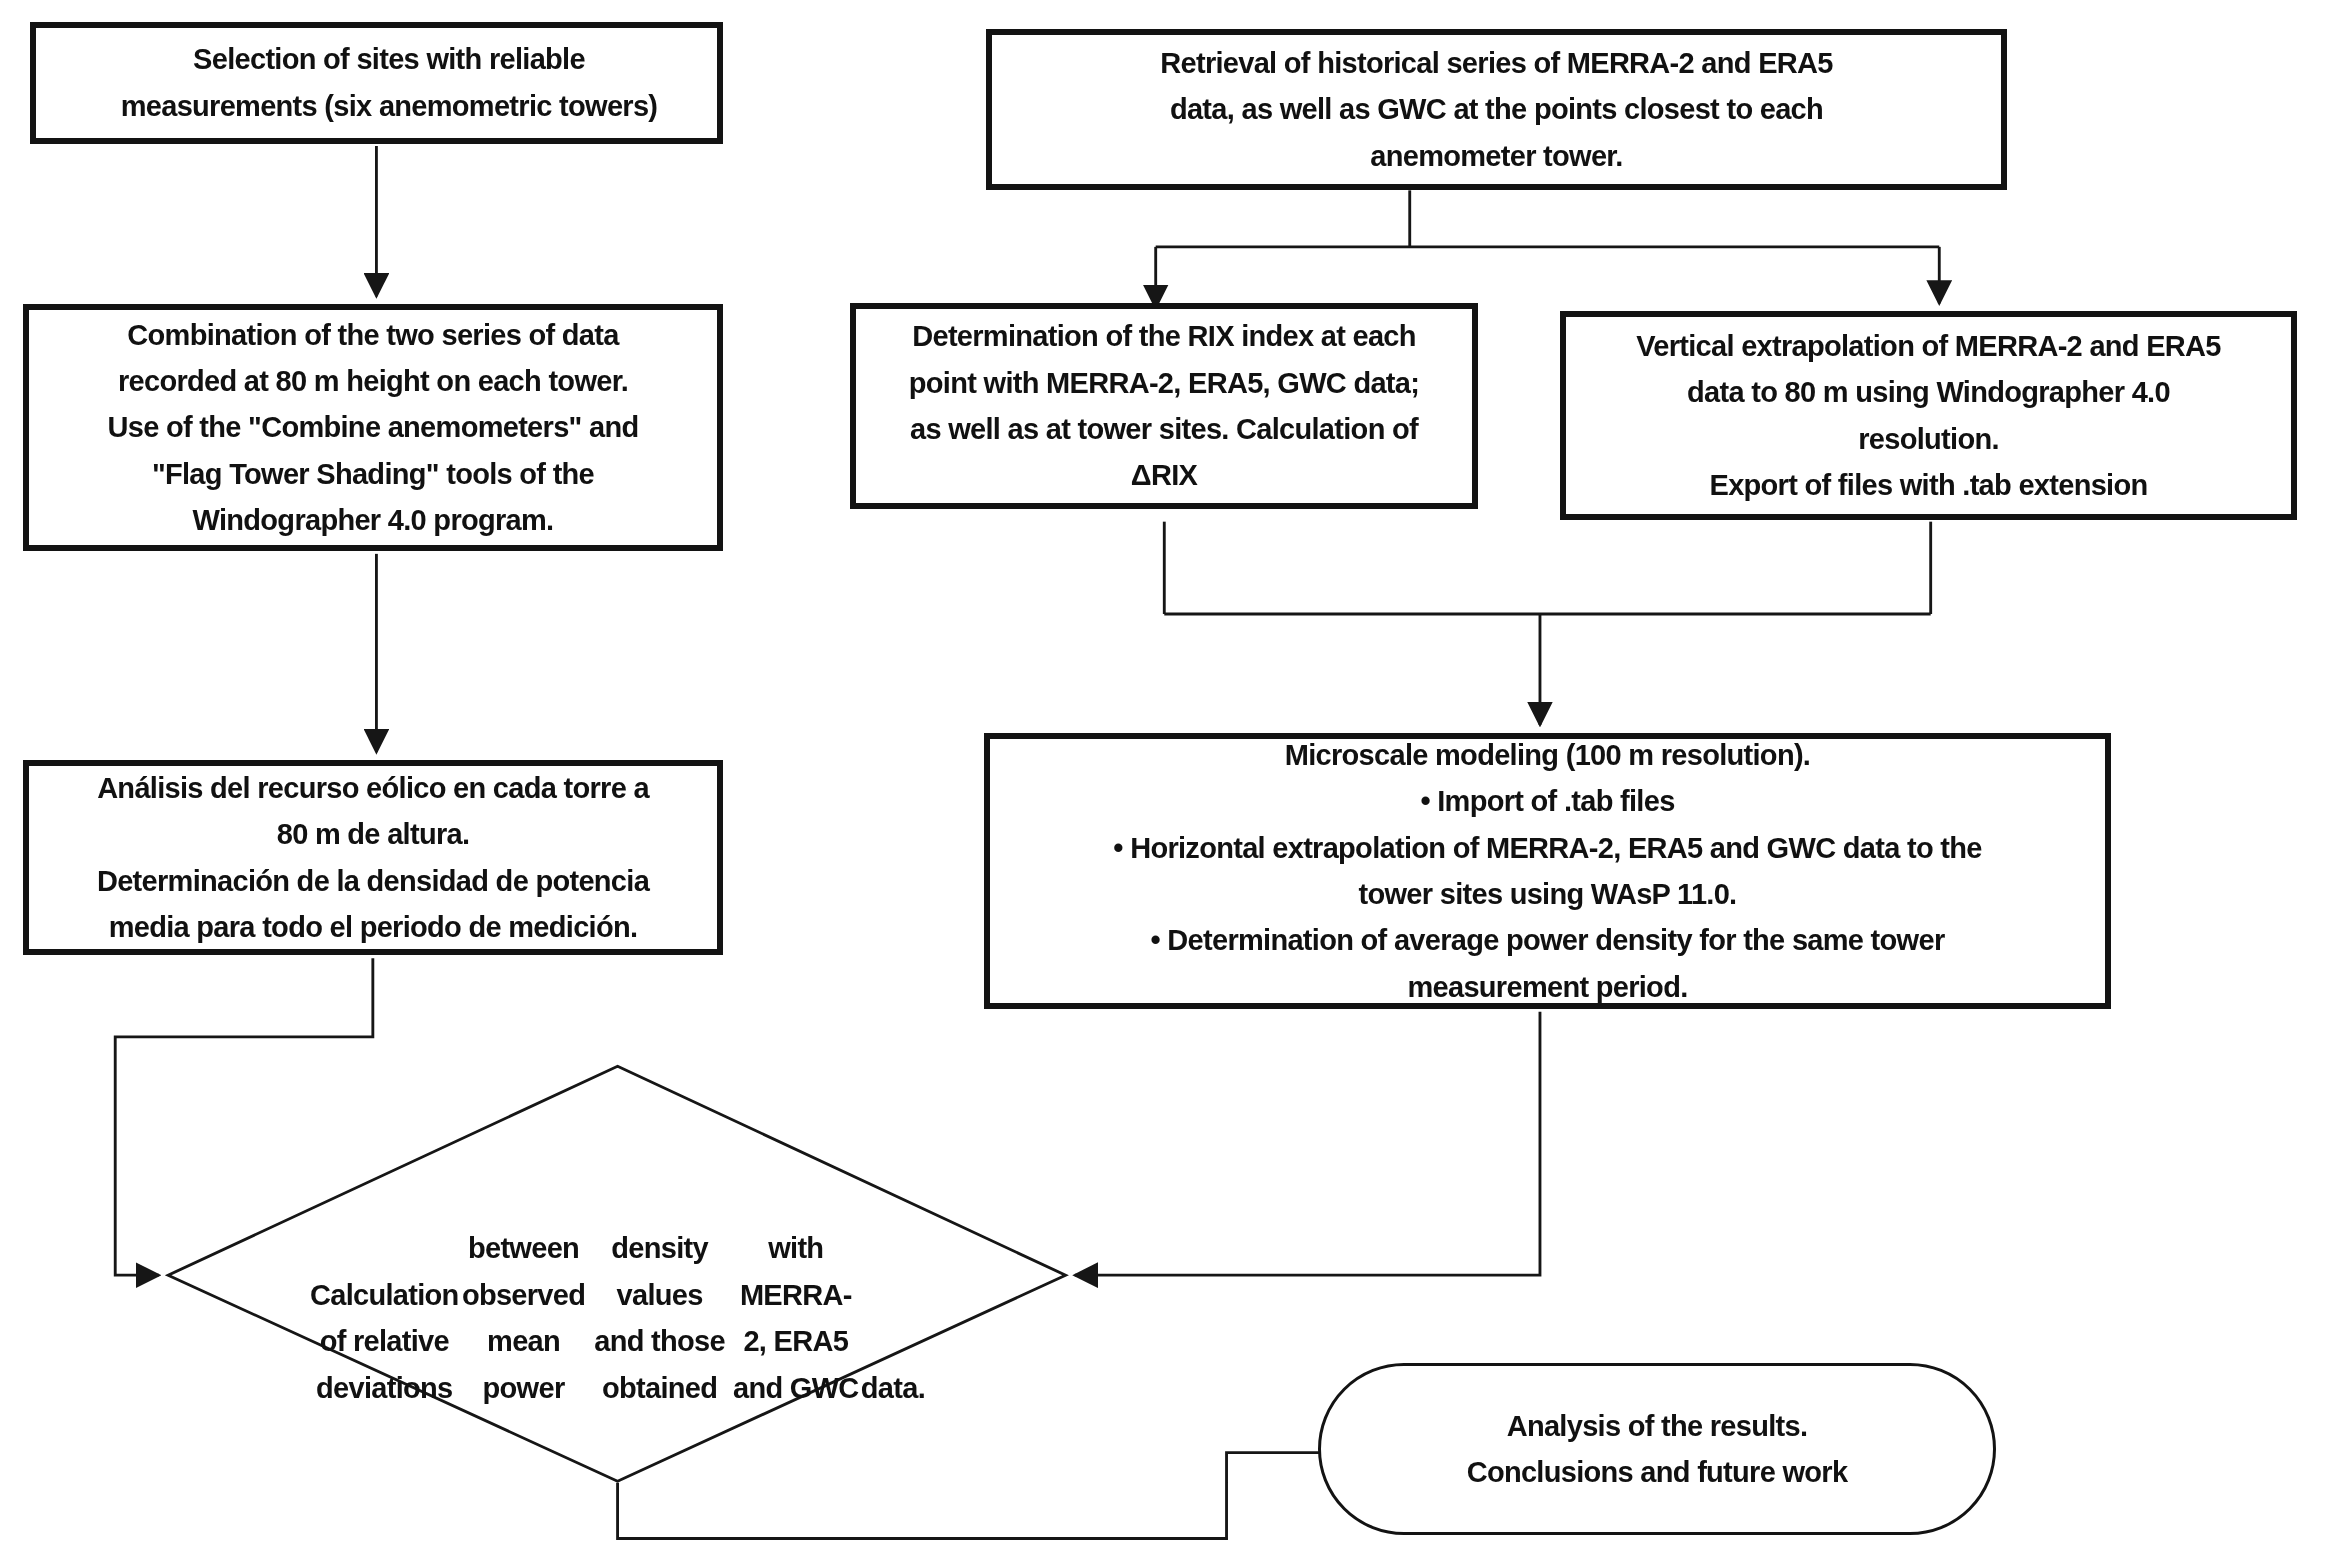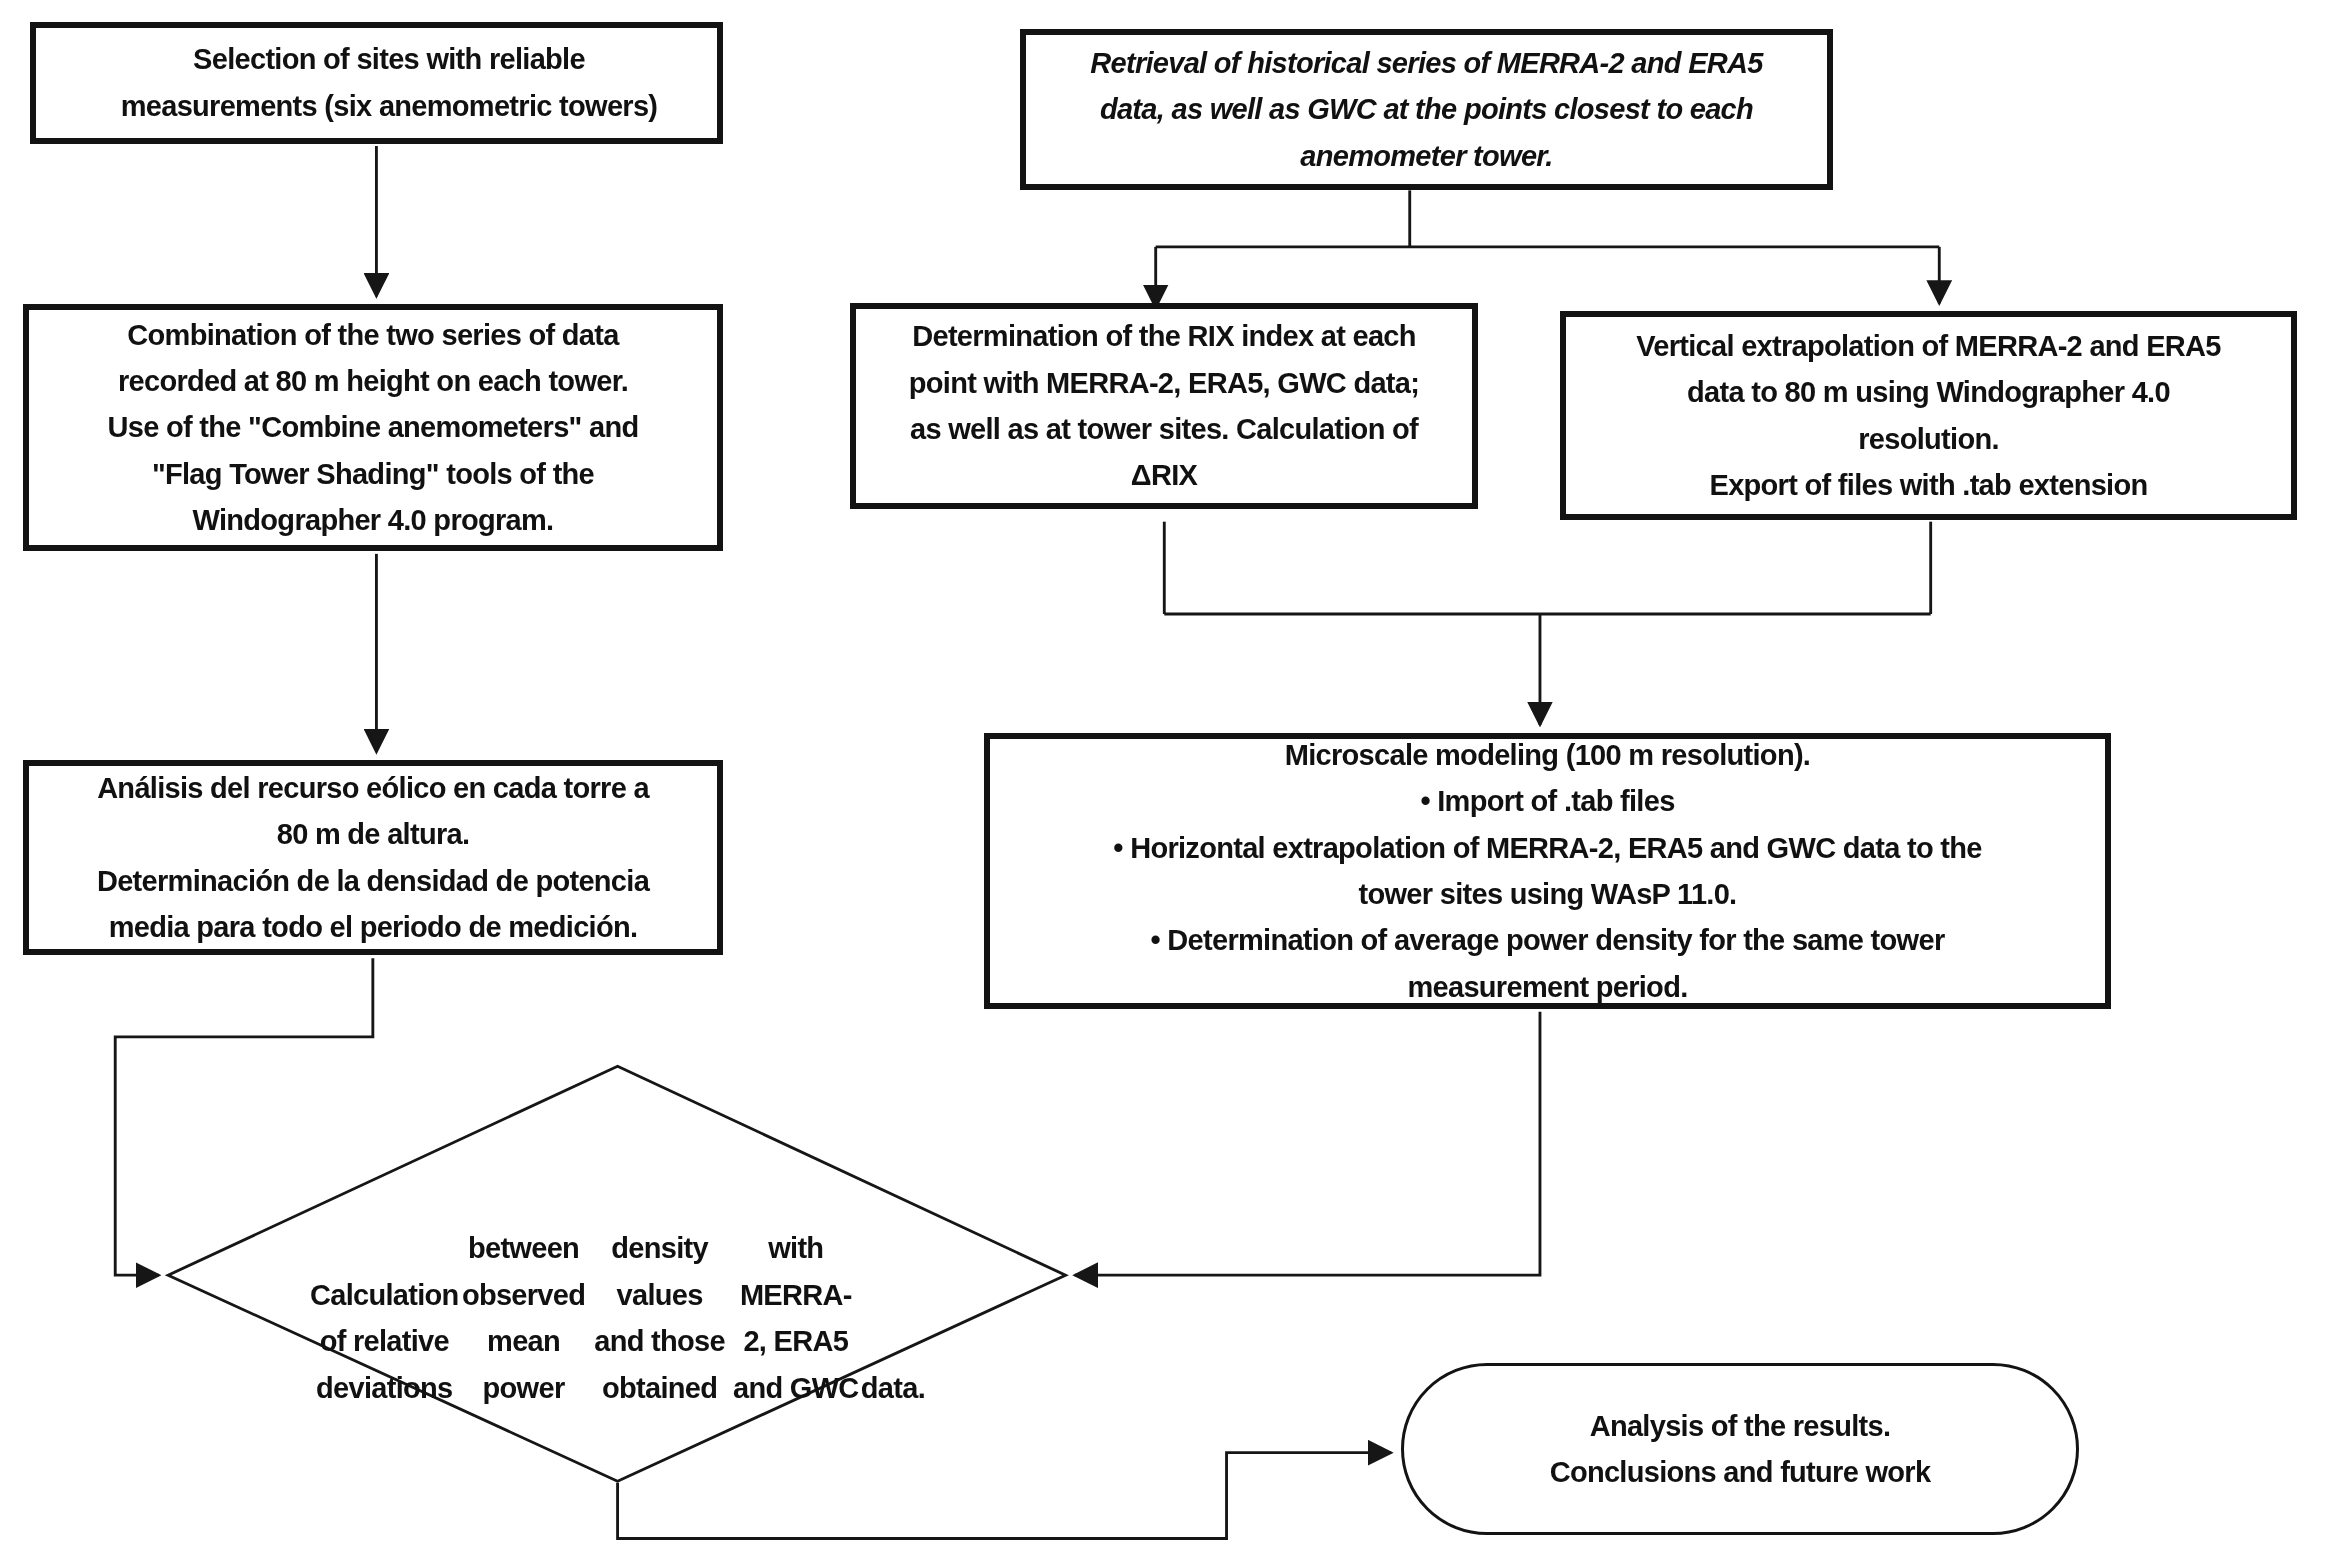--- a/index.html
+++ b/index.html
@@ -22,28 +22,28 @@
     align-items:center;
     justify-content:center;
     text-align:center;
     font-weight:700;
     font-size:29px;
     letter-spacing:-0.7px;
     line-height:1.6;
   }
   .node .ln{white-space:nowrap;}
   #node-selection   {left:30px;   top:21.5px;   width:693px;  height:122px;padding-left:25px;}
-  #node-retrieval   {left:1020px; top:29px;   width:813px; height:161px;font-style:italic;}
+  #node-retrieval   {left:986px; top:29px;   width:1021px; height:161px;}
   #node-combination {left:23px;   top:304px;  width:700px;  height:247px;}
   #node-rix         {left:850px; top:303px;  width:628px;  height:206px;}
   #node-vertical    {left:1560px; top:311px;  width:737px; height:209px;}
   #node-analisis    {left:23px;   top:760px; width:700px;  height:195px;}
   #node-microscale  {left:984px; top:733px; width:1127px; height:276px;}
   #node-results{
-    left:1401px; top:1363px; width:678px; height:172px;
+    left:1318px; top:1363px; width:678px; height:172px;
     border-width:3.6px;
     border-radius:86px;
   }
   #node-decision-text{
     position:absolute;
     left:310px; top:1139px; width:615px; height:272px;
     display:flex;flex-direction:row;align-items:flex-end;justify-content:center;
     text-align:center;font-weight:700;font-size:29px;letter-spacing:-0.7px;line-height:1.6;
     background:transparent;
   }

